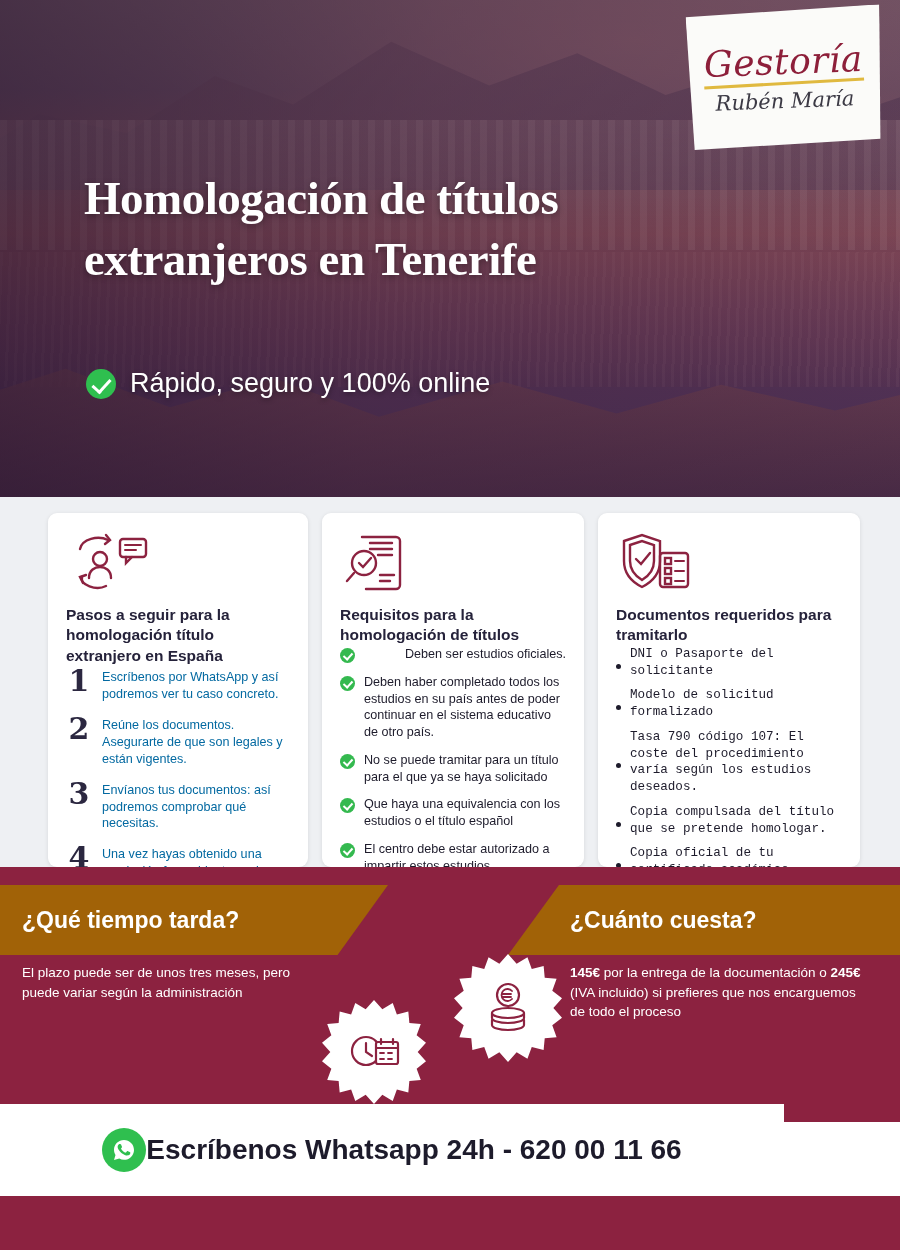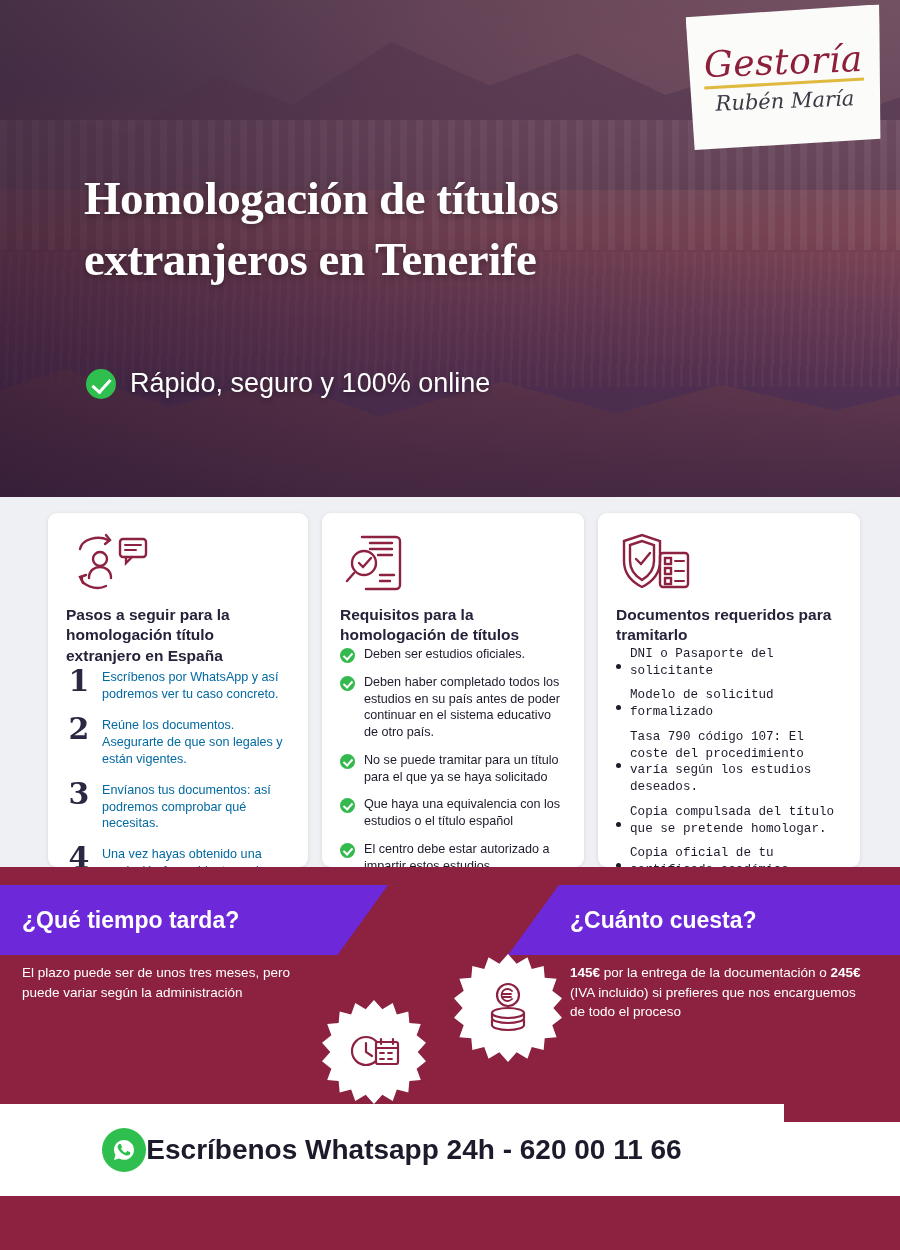--- a/index.html
+++ b/index.html
@@ -140,21 +140,21 @@
   .steps { list-style: none; }
   .step { display: flex; gap: 10px; margin-bottom: 11px; align-items: flex-start; }
   .step-num {
     font-family: "DejaVu Serif", serif;
     font-size: 30px; font-weight: bold; color: #2b2740;
     line-height: 1; width: 26px; flex: 0 0 26px; text-align: center;
   }
   .step-text { font-size: 12.6px; color: #0369a1; line-height: 1.34; padding-top: 3px; }
 
   .req-list { list-style: none; }
-  .req { display: flex; gap: 9px; margin-bottom: 11px; align-items: flex-start; }
+  .req { display: flex; gap: 9px; margin-bottom: 11px; align-items: flex-start; justify-content: space-between; }
   .req-check {
     width: 15px; height: 15px; border-radius: 50%; background: #34b94f;
     flex: 0 0 15px; position: relative; margin-top: 2px;
   }
   .req-check::after {
     content: ""; position: absolute; left: 5px; top: 3px;
     width: 4px; height: 7px; border: solid #fff; border-width: 0 2px 2px 0;
     transform: rotate(42deg);
   }
   .req-text { font-size: 12.6px; color: #1d1b2b; line-height: 1.33; }
@@ -168,21 +168,21 @@
   .doc-text { font-size: 12.6px; color: #1d1b2b; line-height: 1.33; }
 
   
   .maroon {
     position: relative;
     width: 900px; height: 255px;
     background: #8c2240;
   }
   .ribbon {
     position: absolute; top: 18px; height: 70px;
-    background: #6d28d9;
+    background: #a16207;
     display: flex; align-items: center;
   }
   .ribbon-left {
     left: 0; width: 388px;
     clip-path: polygon(0 0, 100% 0, 87% 100%, 0% 100%);
     padding-left: 22px;
   }
   .ribbon-right {
     right: 0; left: 508px; width: 392px;
     clip-path: polygon(13% 0, 100% 0, 100% 100%, 0% 100%);

